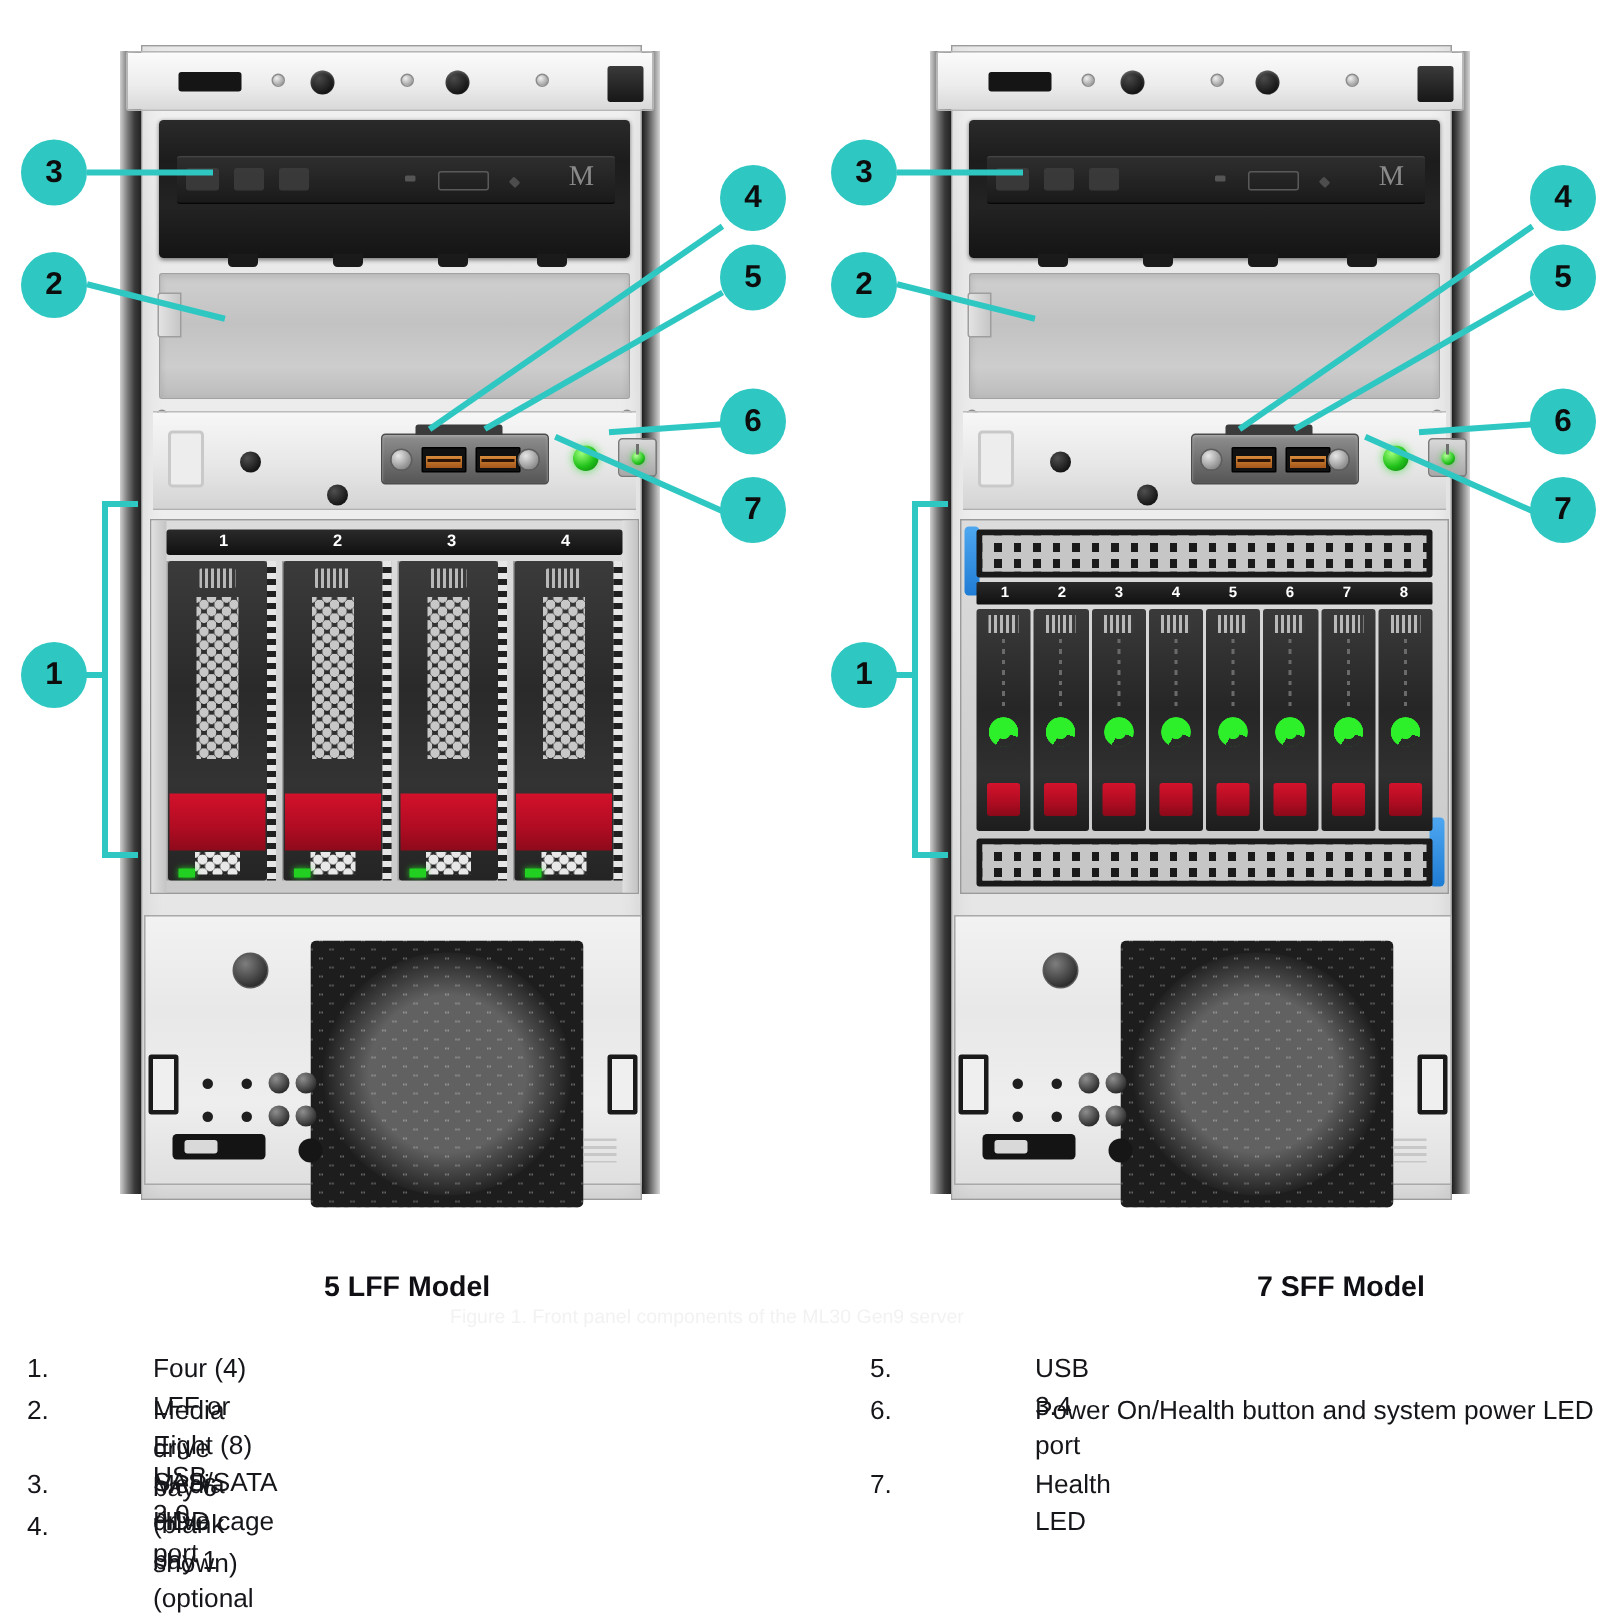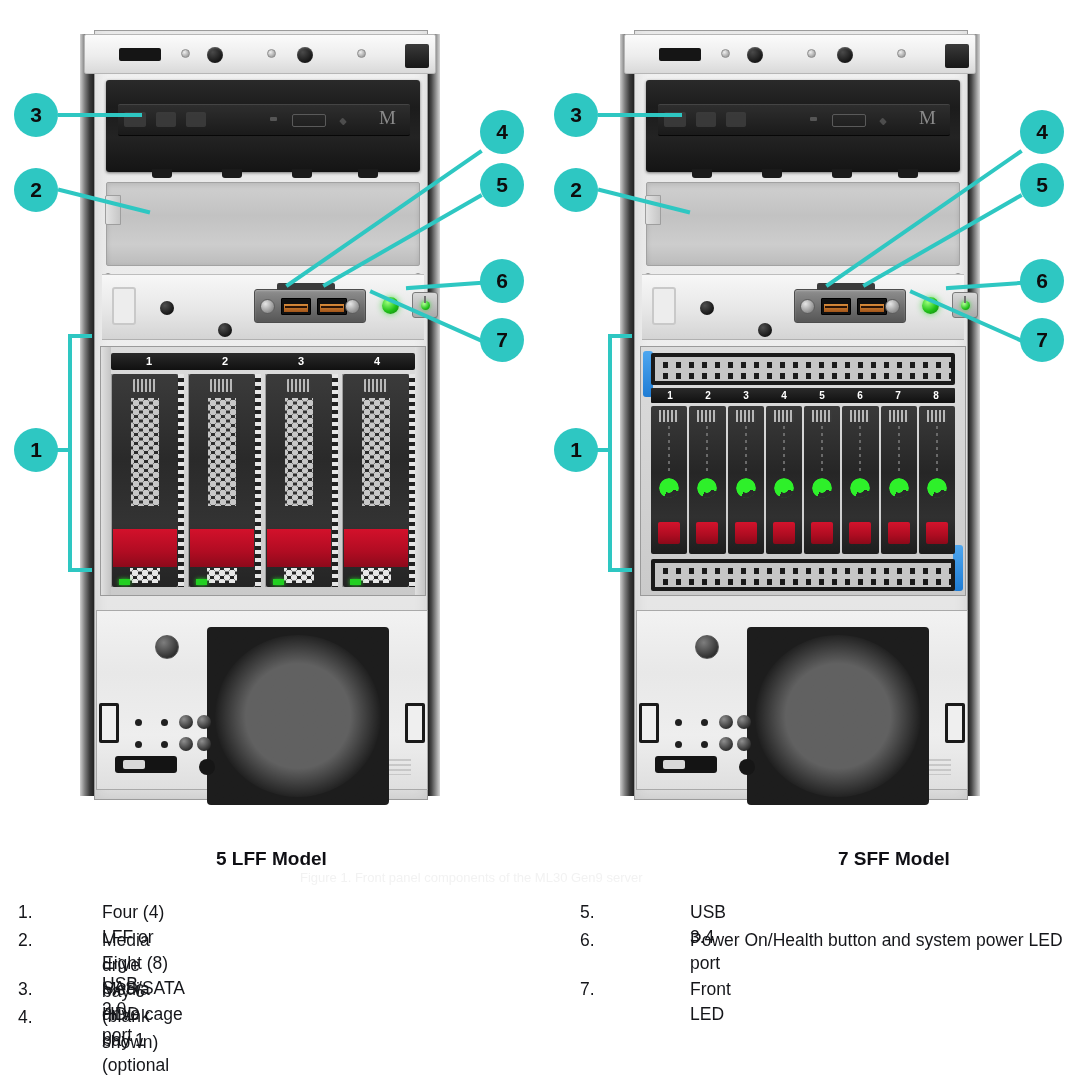--- a/index.html
+++ b/index.html
@@ -692,16 +692,16 @@
     <div class="num" style="left:18px;top:977px">3.</div>
     <div class="txt" style="left:102px;top:977px">Media drive bay 1 (optional slim-line DVD shown)</div>
     <div class="num" style="left:18px;top:1005px">4.</div>
     <div class="txt" style="left:102px;top:972px">USB 3.0 port</div>
 
     <div class="num" style="left:580px;top:900px">5.</div>
     <div class="txt" style="left:690px;top:900px">USB 3.4 port</div>
     <div class="num" style="left:580px;top:928px">6.</div>
     <div class="txt" style="left:690px;top:928px;width:380px">Power On/Health button and system power LED</div>
     <div class="num" style="left:580px;top:977px">7.</div>
-    <div class="txt" style="left:690px;top:977px">Front LED</div>
+    <div class="txt" style="left:690px;top:977px">Health LED</div>
   </div>
 
 </div>
 
 </body></html>

